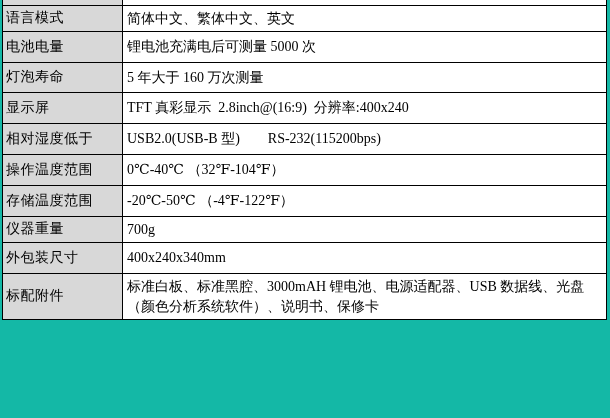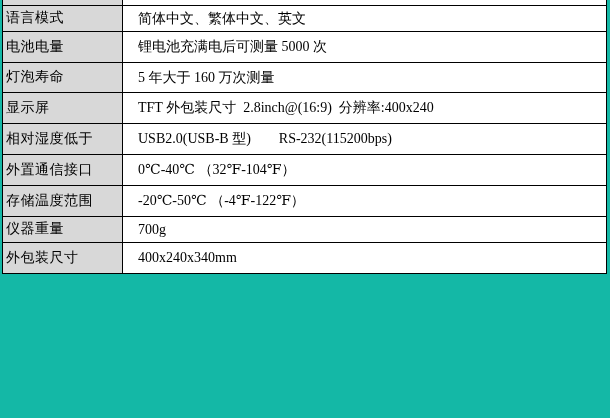--- a/index.html
+++ b/index.html
@@ -30,21 +30,21 @@
     vertical-align: middle;
     overflow: hidden;
   }
   td.lbl {
     background: #d8d8d8;
     padding: 0 2px 0 3px;
     letter-spacing: 0.5px;
   }
   td.val {
     background: #ffffff;
-    padding: 1px 4px 0 15px;
+    padding: 1px 4px 0 4px;
     white-space: pre-wrap;
     line-height: 20px;
   }
   tr.partial td { border-top: none; }
 </style>
 </head>
 <body>
 
 <div class="viewport">
   <table class="spec">
@@ -64,37 +64,41 @@
       <tr style="height:31px">
         <td class="lbl">电池电量</td>
         <td class="val">锂电池充满电后可测量 5000 次</td>
       </tr>
       <tr style="height:30px">
         <td class="lbl">灯泡寿命</td>
         <td class="val">5 年大于 160 万次测量</td>
       </tr>
       <tr style="height:31px">
         <td class="lbl">显示屏</td>
-        <td class="val">TFT 外包装尺寸  2.8inch@(16:9)  分辨率:400x240</td>
+        <td class="val">TFT 真彩显示  2.8inch@(16:9)  分辨率:400x240</td>
       </tr>
       <tr style="height:31px">
         <td class="lbl">相对湿度低于</td>
         <td class="val">USB2.0(USB-B 型)        RS-232(115200bps)</td>
       </tr>
       <tr style="height:31px">
-        <td class="lbl">外置通信接口</td>
+        <td class="lbl">操作温度范围</td>
         <td class="val">0℃-40℃ （32℉-104℉）</td>
       </tr>
       <tr style="height:31px">
         <td class="lbl">存储温度范围</td>
         <td class="val">-20℃-50℃ （-4℉-122℉）</td>
       </tr>
       <tr style="height:26px">
         <td class="lbl">仪器重量</td>
         <td class="val">700g</td>
       </tr>
       <tr style="height:31px">
         <td class="lbl">外包装尺寸</td>
         <td class="val">400x240x340mm</td>
       </tr>
+      <tr style="height:46px">
+        <td class="lbl">标配附件</td>
+        <td class="val">标准白板、标准黑腔、3000mAH 锂电池、电源适配器、USB 数据线、光盘（颜色分析系统软件）、说明书、保修卡</td>
+      </tr>
     </tbody>
   </table>
 </div>
 
 </body></html>

